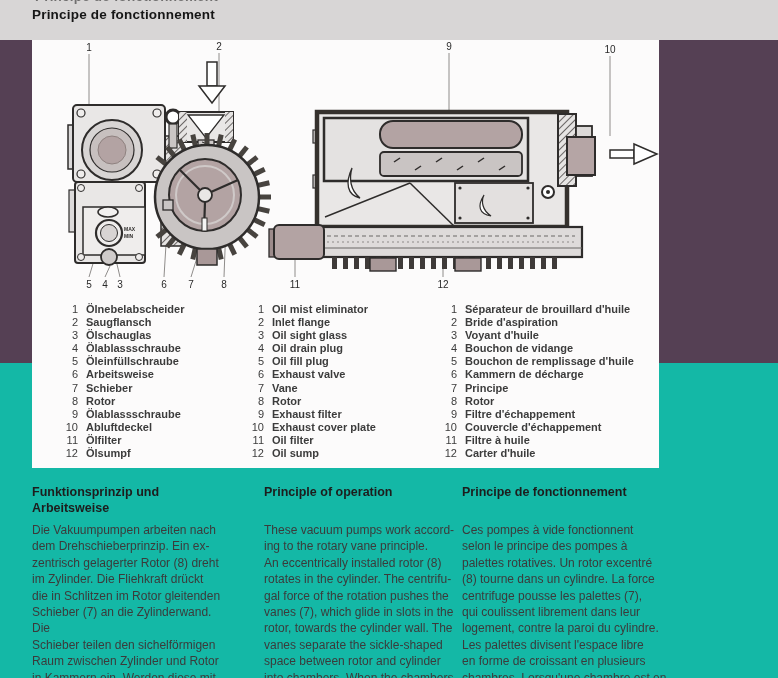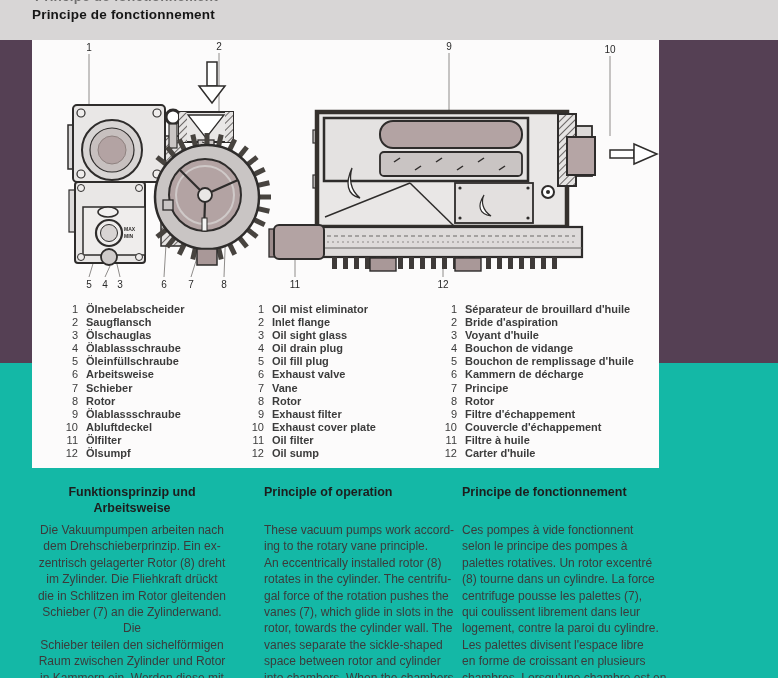--- a/index.html
+++ b/index.html
@@ -19,21 +19,21 @@
   .diagram-wrap{position:absolute;left:0;top:0;width:627px;height:260px;}
   .callout{position:absolute;width:14px;text-align:center;font-size:10px;color:#2a2a2a;line-height:11px;}
   .legend-col{position:absolute;top:263px;font-size:11px;line-height:13.1px;color:#3c3c3c;}
   .legend-col.de{left:30px;width:190px;}
   .legend-col.en{left:216px;width:190px;}
   .legend-col.fr{left:409px;width:215px;}
   .legend-row{display:flex;}
   .legend-num{width:16px;text-align:right;flex:0 0 16px;}
   .legend-label{padding-left:8px;font-weight:bold;}
   .section-col{position:absolute;top:484px;width:200px;height:194px;overflow:hidden;}
-  .section-col.de{left:32px;text-align:center;}
+  .section-col.de{left:32px;}
   .section-col.en{left:264px;}
   .section-col.fr{left:462px;width:206px;}
   .section-heading{font-size:12.5px;font-weight:bold;line-height:16px;color:#1d1d1d;white-space:pre-line;}
   .section-body{position:absolute;top:38px;left:0;right:0;font-size:12px;line-height:16.4px;color:#3b3b3b;white-space:pre-line;}
   svg text{font-family:"Liberation Sans",sans-serif;}
 </style>
 </head>
 <body>
 
 <div class="page">

